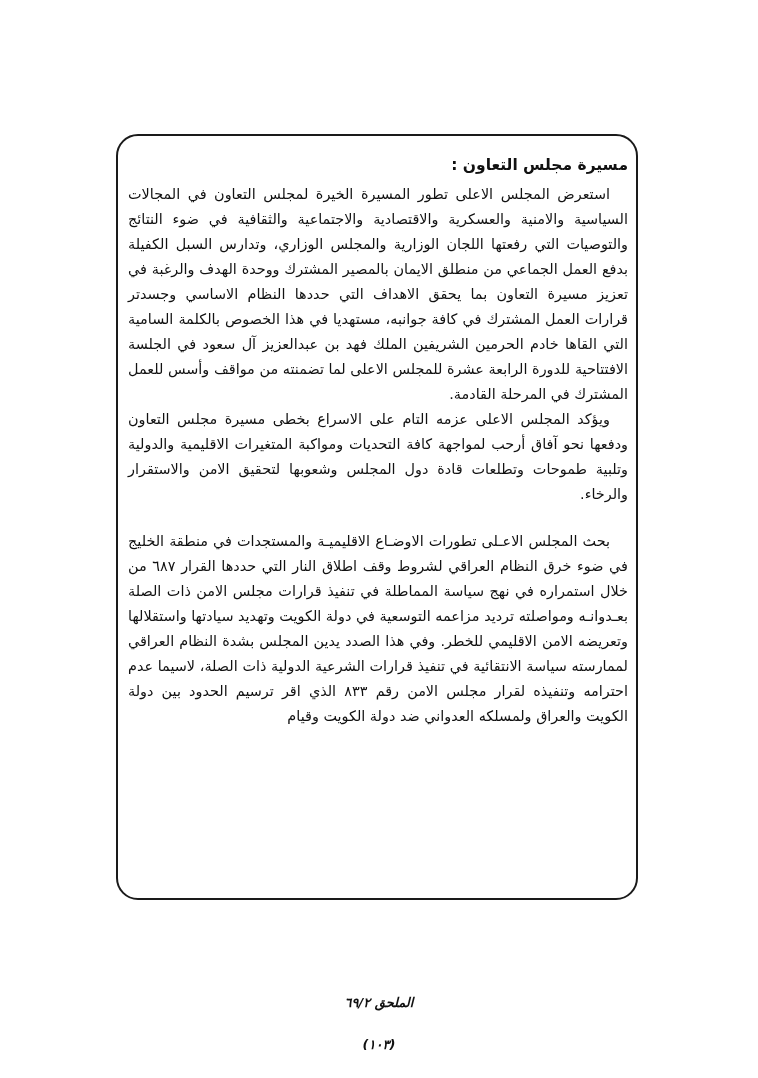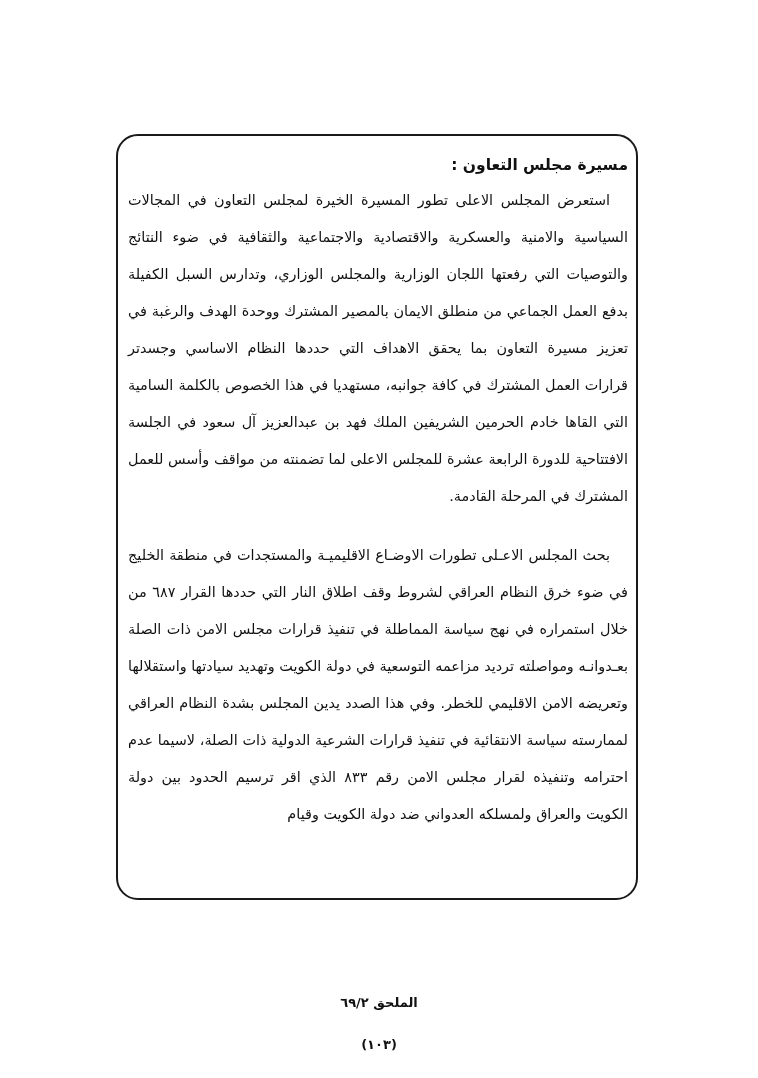--- a/index.html
+++ b/index.html
@@ -13,37 +13,38 @@
     }
     .content {
       position: absolute; left: 128px; top: 148px; width: 500px;
       direction: rtl; text-align: justify; text-align-last: right;
     }
     .heading {
       font-weight: bold; font-size: 15.5px; line-height: 34px; margin: 0;
       text-align: center;
     }
     .para {
-      font-size: 14.4px; line-height: 37px; margin: 0;
+      font-size: 14.4px; line-height: 25px; margin: 0;
       text-align: justify; text-indent: 18px;
     }
     .gap { height: 22px; }
     .footer {
       position: absolute; left: 0; width: 758px; text-align: center;
-      font-weight: bold; font-size: 13px; direction: rtl;
+      font-weight: bold; font-size: 13px; direction: rtl; font-style: italic;
     }
     .footer.annex { top: 995px; }
     .footer.page { top: 1017px; margin-top: 20px; }
   </style>
 </head>
 <body>
 
 <div class="frame"></div>
 
 <div class="content">
   <h2 class="heading">مسيرة مجلس التعاون :</h2>
   <p class="para">استعرض المجلس الاعلى تطور المسيرة الخيرة لمجلس التعاون في المجالات السياسية والامنية والعسكرية والاقتصادية والاجتماعية والثقافية في ضوء النتائج والتوصيات التي رفعتها اللجان الوزارية والمجلس الوزاري، وتدارس السبل الكفيلة بدفع العمل الجماعي من منطلق الايمان بالمصير المشترك ووحدة الهدف والرغبة في تعزيز مسيرة التعاون بما يحقق الاهداف التي حددها النظام الاساسي وجسدتر قرارات العمل المشترك في كافة جوانبه، مستهديا في هذا الخصوص بالكلمة السامية التي القاها خادم الحرمين الشريفين الملك فهد بن عبدالعزيز آل سعود في الجلسة الافتتاحية للدورة الرابعة عشرة للمجلس الاعلى لما تضمنته من مواقف وأسس للعمل المشترك في المرحلة القادمة.</p>
+  <p class="para">ويؤكد المجلس الاعلى عزمه التام على الاسراع بخطى مسيرة مجلس التعاون ودفعها نحو آفاق أرحب لمواجهة كافة التحديات ومواكبة المتغيرات الاقليمية والدولية وتلبية طموحات وتطلعات قادة دول المجلس وشعوبها لتحقيق الامن والاستقرار والرخاء.</p>
   <div class="gap"></div>
   <p class="para">بحث المجلس الاعـلى تطورات الاوضـاع الاقليميـة والمستجدات في منطقة الخليج في ضوء خرق النظام العراقي لشروط وقف اطلاق النار التي حددها القرار ٦٨٧ من خلال استمراره في نهج سياسة المماطلة في تنفيذ قرارات مجلس الامن ذات الصلة بعـدوانـه ومواصلته ترديد مزاعمه التوسعية في دولة الكويت وتهديد سيادتها واستقلالها وتعريضه الامن الاقليمي للخطر. وفي هذا الصدد يدين المجلس بشدة النظام العراقي لممارسته سياسة الانتقائية في تنفيذ قرارات الشرعية الدولية ذات الصلة، لاسيما عدم احترامه وتنفيذه لقرار مجلس الامن رقم ٨٣٣ الذي اقر ترسيم الحدود بين دولة الكويت والعراق ولمسلكه العدواني ضد دولة الكويت وقيام</p>
 </div>
 
 <div class="footer annex">الملحق ٦٩/٢</div>
 <div class="footer page">(١٠٣)</div>
 
 </body></html>

